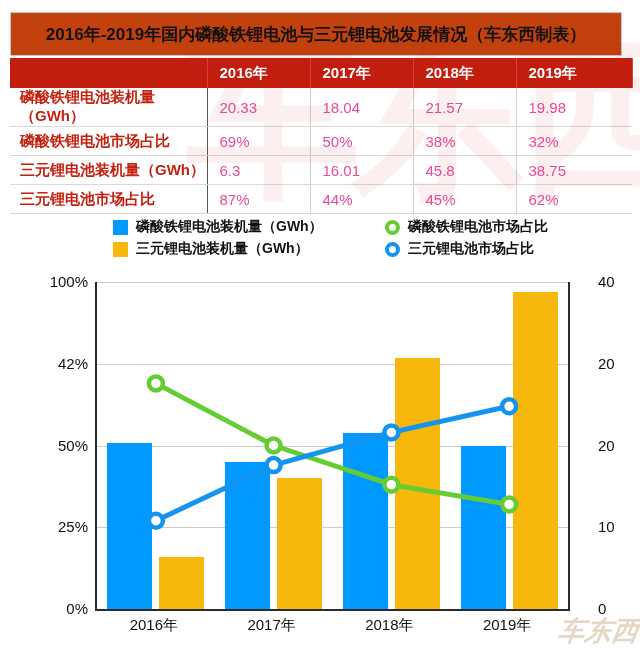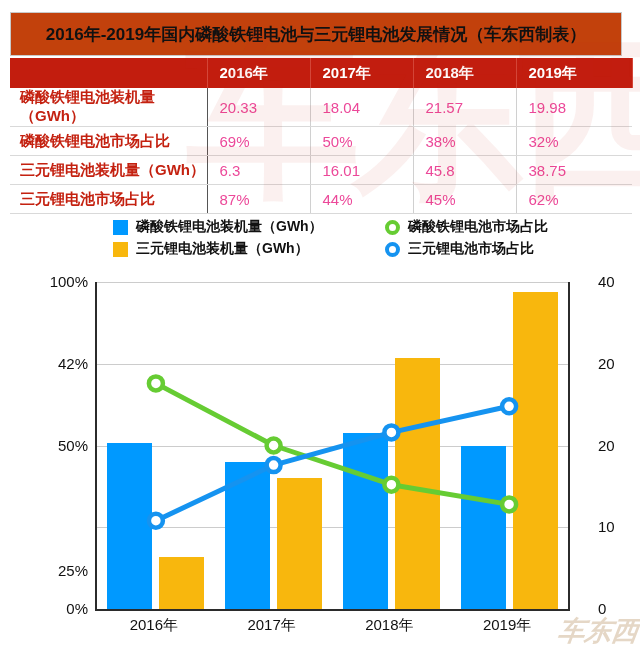--- a/index.html
+++ b/index.html
@@ -166,21 +166,21 @@
         <polyline points="58.9,238.7 176.6,183.1 294.4,150.4 412.1,124.3" fill="none" stroke="#1593f0" stroke-width="5" stroke-linecap="round" stroke-linejoin="round"></polyline>
         <circle cx="58.9" cy="238.7" r="7" fill="#ffffff" stroke="#1593f0" stroke-width="4.5"></circle>
         <circle cx="176.6" cy="183.1" r="7" fill="#ffffff" stroke="#1593f0" stroke-width="4.5"></circle>
         <circle cx="294.4" cy="150.4" r="7" fill="#ffffff" stroke="#1593f0" stroke-width="4.5"></circle>
         <circle cx="412.1" cy="124.3" r="7" fill="#ffffff" stroke="#1593f0" stroke-width="4.5"></circle>
       </svg>
     </div>
     <div class="tick-label tick-left" style="top: 273px;">100%</div>
     <div class="tick-label tick-left" style="top: 355px;">42%</div>
     <div class="tick-label tick-left" style="top: 437px;">50%</div>
-    <div class="tick-label tick-left" style="top: 518px; margin-top: 44px;">25%</div>
+    <div class="tick-label tick-left" style="top: 518px;">25%</div>
     <div class="tick-label tick-left" style="top: 600px;">0%</div>
     <div class="tick-label tick-right" style="top: 273px;">40</div>
     <div class="tick-label tick-right" style="top: 355px;">20</div>
     <div class="tick-label tick-right" style="top: 437px;">20</div>
     <div class="tick-label tick-right" style="top: 518px;">10</div>
     <div class="tick-label tick-right" style="top: 600px;">0</div>
     <div class="x-label" style="left: 103.875px;">2016年</div>
     <div class="x-label" style="left: 221.625px;">2017年</div>
     <div class="x-label" style="left: 339.375px;">2018年</div>
     <div class="x-label" style="left: 457.125px;">2019年</div>

